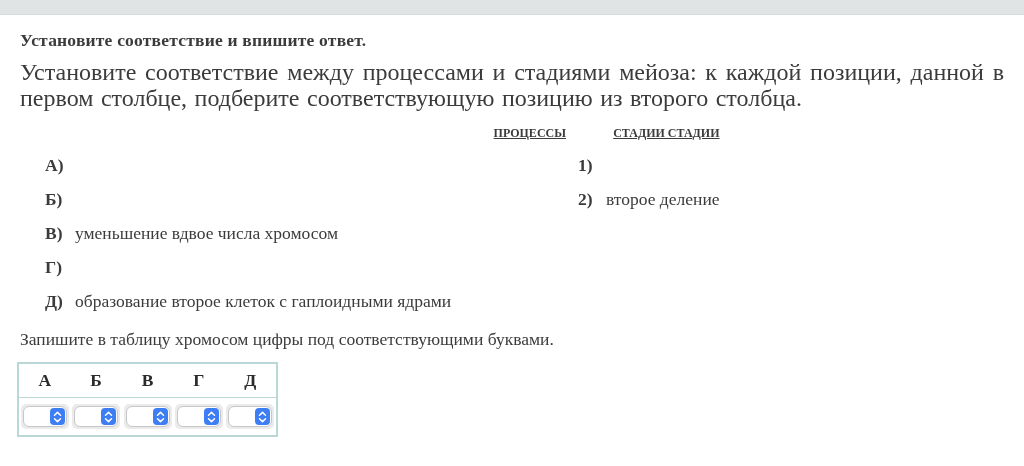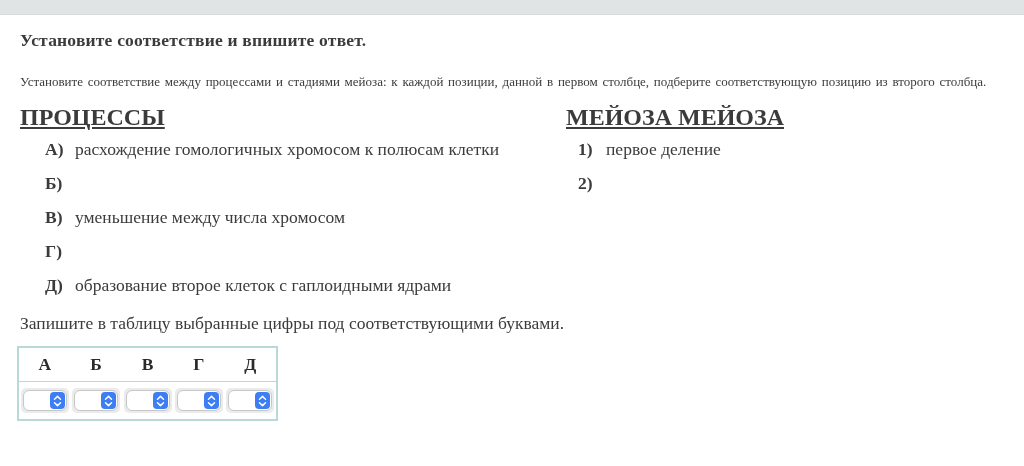--- a/index.html
+++ b/index.html
@@ -17,35 +17,35 @@
   }
   .content { padding: 0 20px 0 20px; }
 
   .title {
     margin-top: 15px;
     font-size: 17.5px;
     font-weight: bold;
     letter-spacing: 0.2px;
   }
   .instruction {
-    margin-top: 18px;
-    font-size: 13px;
+    margin-top: 8px;
+    font-size: 24px;
     line-height: 26px;
     text-align: justify;
     word-spacing: 1.5px;
   }
 
   .columns { display: flex; margin-top: 11px; }
   .col-left { width: 546px; }
   .col-right { width: fit-content; }
   .col-header {
-    font-size: 24px;
+    font-size: 12px;
     font-weight: bold;
     text-decoration: underline;
-    text-align: left;
+    text-align: right;
     line-height: 22px;
   }
   .items { margin-top: 10px; }
   .item { display: flex; line-height: 23px; font-size: 17.5px; }
   .item + .item { margin-top: 11px; }
   .item-label { font-weight: bold; flex: 0 0 22px; }
   .col-left .item { padding-left: 25px; }
   .col-left .item-label { margin-right: 8px; }
   .col-right .item { padding-left: 12px; }
   .col-right .item-label { flex: 0 0 18px; margin-right: 10px; }
@@ -134,55 +134,54 @@
 
   <div class="instruction">Установите соответствие между процессами и стадиями мейоза: к каждой позиции, данной в первом столбце, подберите соответствующую позицию из второго столбца.</div>
 
   <div class="columns">
 
     <div class="col-left">
       <div class="col-header">ПРОЦЕССЫ</div>
       <div class="items">
         <div class="item">
           <span class="item-label">А)</span>
-          <span class="item-text">расхождение гомологичных хромосом к полюсам клетки</span>
         </div>
         <div class="item">
           <span class="item-label">Б)</span>
         </div>
         <div class="item">
           <span class="item-label">В)</span>
-          <span class="item-text">уменьшение между числа хромосом</span>
+          <span class="item-text">уменьшение вдвое числа хромосом</span>
         </div>
         <div class="item">
           <span class="item-label">Г)</span>
         </div>
         <div class="item">
           <span class="item-label">Д)</span>
           <span class="item-text">образование второе клеток с гаплоидными ядрами</span>
         </div>
       </div>
     </div>
 
     <div class="col-right">
-      <div class="col-header">МЕЙОЗА МЕЙОЗА</div>
+      <div class="col-header">СТАДИИ СТАДИИ</div>
       <div class="items">
         <div class="item">
           <span class="item-label">1)</span>
-          <span class="item-text">первое деление</span>
         </div>
         <div class="item">
           <span class="item-label">2)</span>
+          <span class="item-text">второе деление</span>
         </div>
       </div>
     </div>
 
   </div>
 
-  <div class="answer-prompt">Запишите в таблицу выбранные цифры под соответствующими буквами.</div>
+  <div class="answer-prompt">Запишите в таблицу хромосом цифры под соответствующими буквами.</div>
 
   <div class="atable">
     <div class="atable-head">
       <div class="cell">А</div>
       <div class="cell">Б</div>
       <div class="cell">В</div>
       <div class="cell">Г</div>
       <div class="cell">Д</div>
     </div>
     <div class="atable-row">

